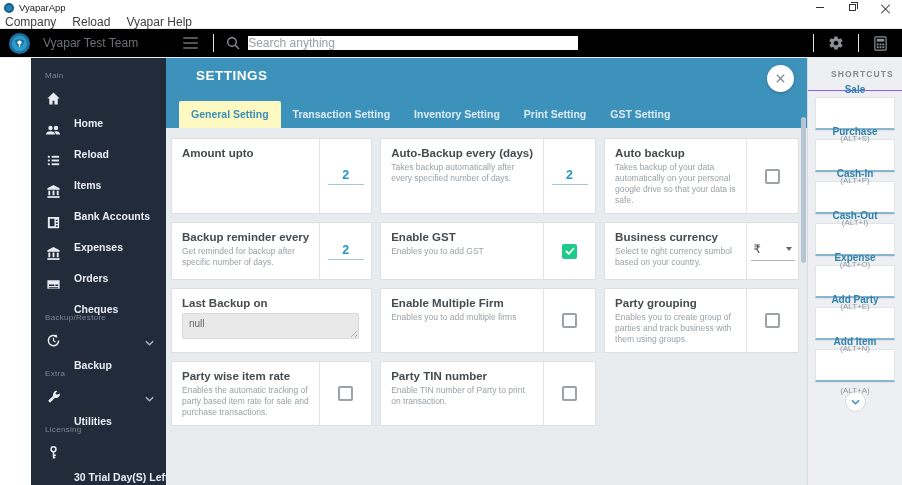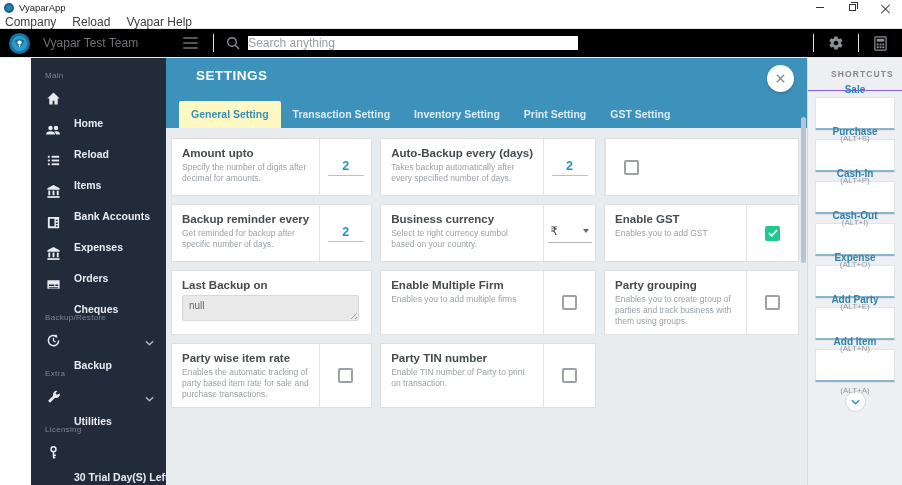--- a/index.html
+++ b/index.html
@@ -296,82 +296,85 @@
         <span class="tab">GST Setting</span>
       </div>
     </div>
     <div class="scroll-thumb"></div>
 
     <div class="cards">
 
       <div class="card">
         <div class="card-body">
           <div class="card-title">Amount upto</div>
-          <div class="card-desc">Specify the number of digits after decimal for amounts.</div>
         </div>
         <div class="card-ctrl">
           <div class="num-value">2</div>
         </div>
       </div>
 
       <div class="card">
         <div class="card-body">
           <div class="card-title">Auto-Backup every (days)</div>
           <div class="card-desc">Takes backup automatically after every specified number of days.</div>
         </div>
         <div class="card-ctrl">
           <div class="num-value">2</div>
         </div>
       </div>
 
       <div class="card">
+        <div class="card-body">
+          <div class="card-title">Auto backup</div>
+          <div class="card-desc">Takes backup of your data automatically on your personal google drive so that your data is safe.</div>
+        </div>
         <div class="card-ctrl">
           <div class="checkbox"></div>
         </div>
       </div>
 
       <div class="card">
         <div class="card-body">
           <div class="card-title">Backup reminder every</div>
           <div class="card-desc">Get reminded for backup after specific number of days.</div>
         </div>
         <div class="card-ctrl">
           <div class="num-value">2</div>
-        </div>
-      </div>
-
-      <div class="card">
-        <div class="card-body">
-          <div class="card-title">Business currency</div>
-          <div class="card-desc">Select te right currency sumbol based on your country.</div>
-        </div>
-        <div class="card-ctrl">
-          <div class="select-ctrl">
-            <span class="select-val">₹</span>
-            <span class="select-arrow"></span>
-          </div>
         </div>
       </div>
 
       <div class="card">
         <div class="card-body">
           <div class="card-title">Enable GST</div>
           <div class="card-desc">Enables you to add GST</div>
         </div>
         <div class="card-ctrl">
           <div class="checkbox checked">
             <svg width="10" height="8" viewBox="0 0 10 8">
                 <path d="M1 4l2.8 2.8L9 1" fill="none" stroke="#fff" stroke-width="1.8"></path>
               </svg>
           </div>
         </div>
       </div>
 
       <div class="card">
         <div class="card-body">
+          <div class="card-title">Business currency</div>
+          <div class="card-desc">Select te right currency sumbol based on your country.</div>
+        </div>
+        <div class="card-ctrl">
+          <div class="select-ctrl">
+            <span class="select-val">₹</span>
+            <span class="select-arrow"></span>
+          </div>
+        </div>
+      </div>
+
+      <div class="card">
+        <div class="card-body">
           <div class="card-title">Last Backup on</div>
           <div class="ta">
             <span>null</span>
             <span class="resize-grip"></span>
           </div>
         </div>
       </div>
 
       <div class="card">
         <div class="card-body">

